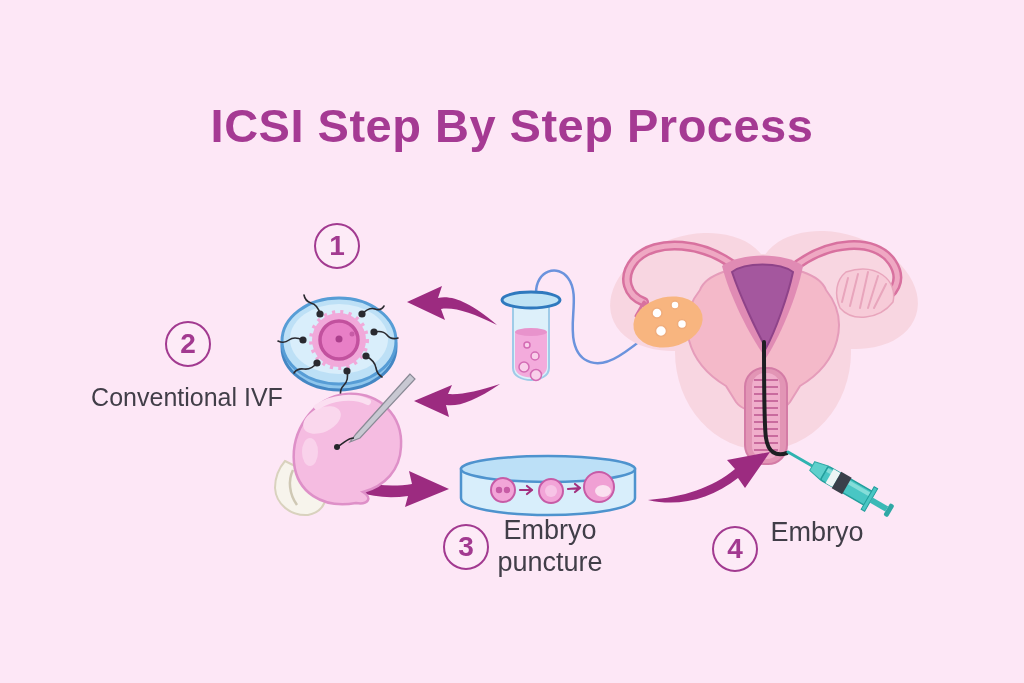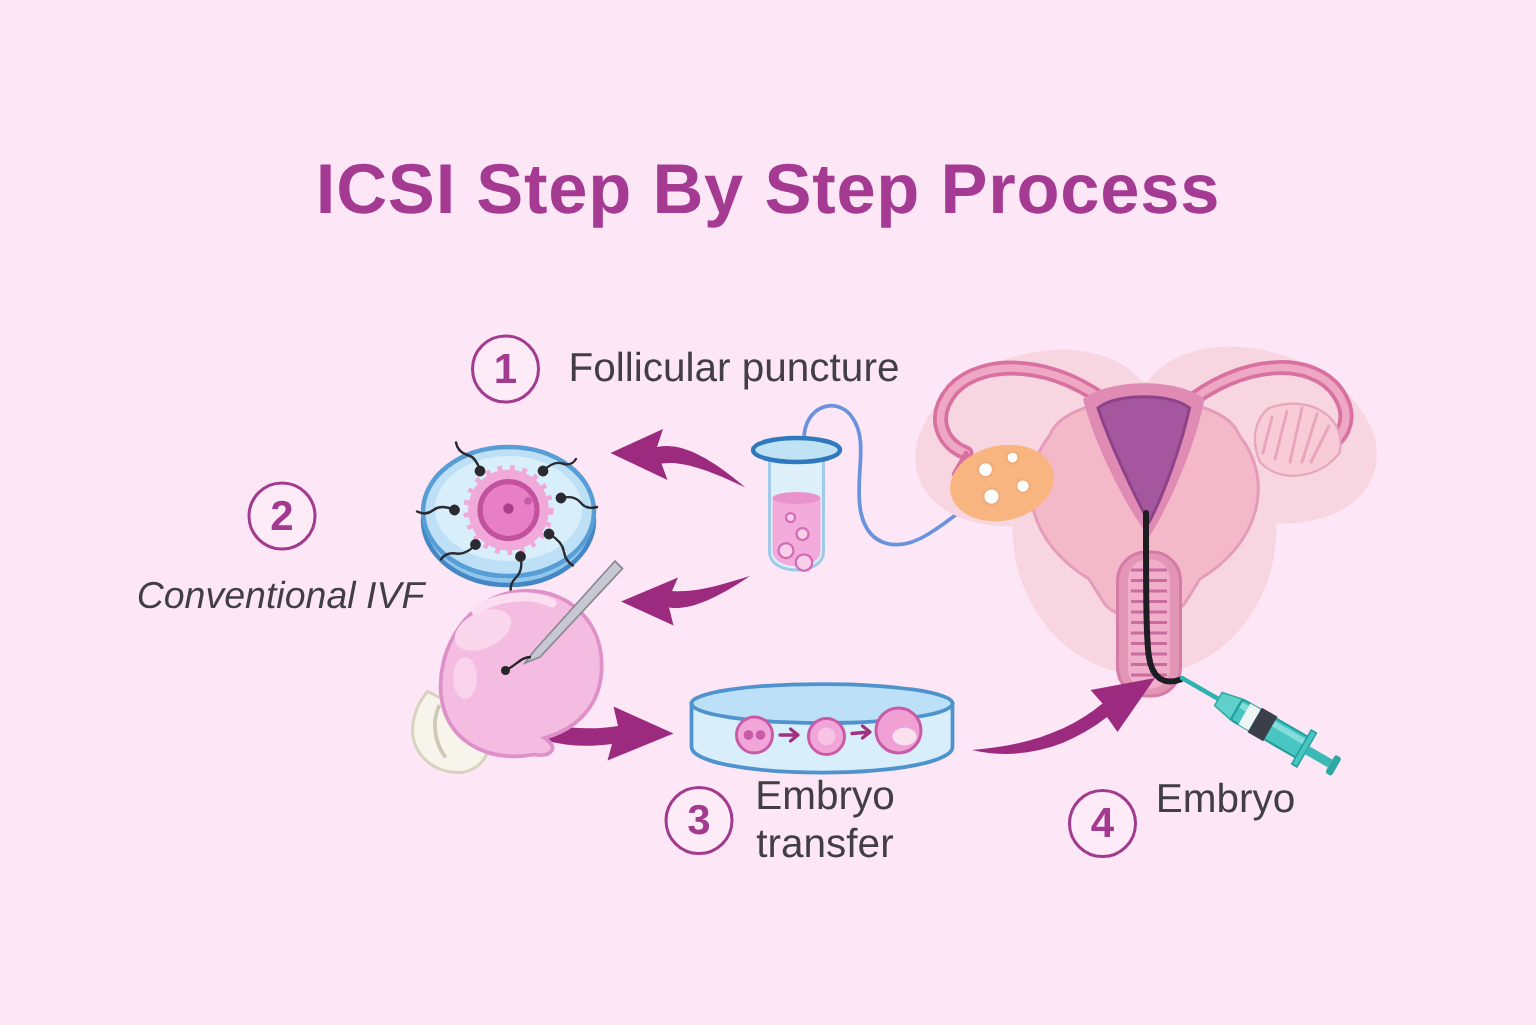--- a/index.html
+++ b/index.html
@@ -151,37 +151,34 @@
         <ellipse cx="603" cy="491" rx="8" ry="6" fill="#fbe0f0"></ellipse>
       </g>
     </g>
   </svg>
 
   <div class="page-title">ICSI Step By Step Process</div>
 
   <div class="step-badge" style="left:314px;top:223px;">
     <span>1</span>
   </div>
-  <div class="step-label" style="left:379px;top:229px;font-size:27px;">
-    <div>Follicular puncture</div>
-  </div>
 
   <div class="step-badge" style="left:165px;top:321px;">
     <span>2</span>
   </div>
-  <div class="step-label center" style="left:78px;top:381px;width:218px;font-size:25px;font-style:italic;">
+  <div class="step-label center" style="left:78px;top:381px;width:218px;font-size:25px;">
     <div>Conventional IVF</div>
   </div>
 
   <div class="step-badge" style="left:443px;top:524px;">
     <span>3</span>
   </div>
   <div class="step-label center" style="left:490px;top:514px;width:120px;font-size:27px;">
     <div>Embryo</div>
-    <div>transfer</div>
+    <div>puncture</div>
   </div>
 
   <div class="step-badge" style="left:712px;top:526px;">
     <span>4</span>
   </div>
   <div class="step-label center" style="left:752px;top:516px;width:130px;font-size:27px;">
     <div>Embryo</div>
   </div>
 
 </div>

